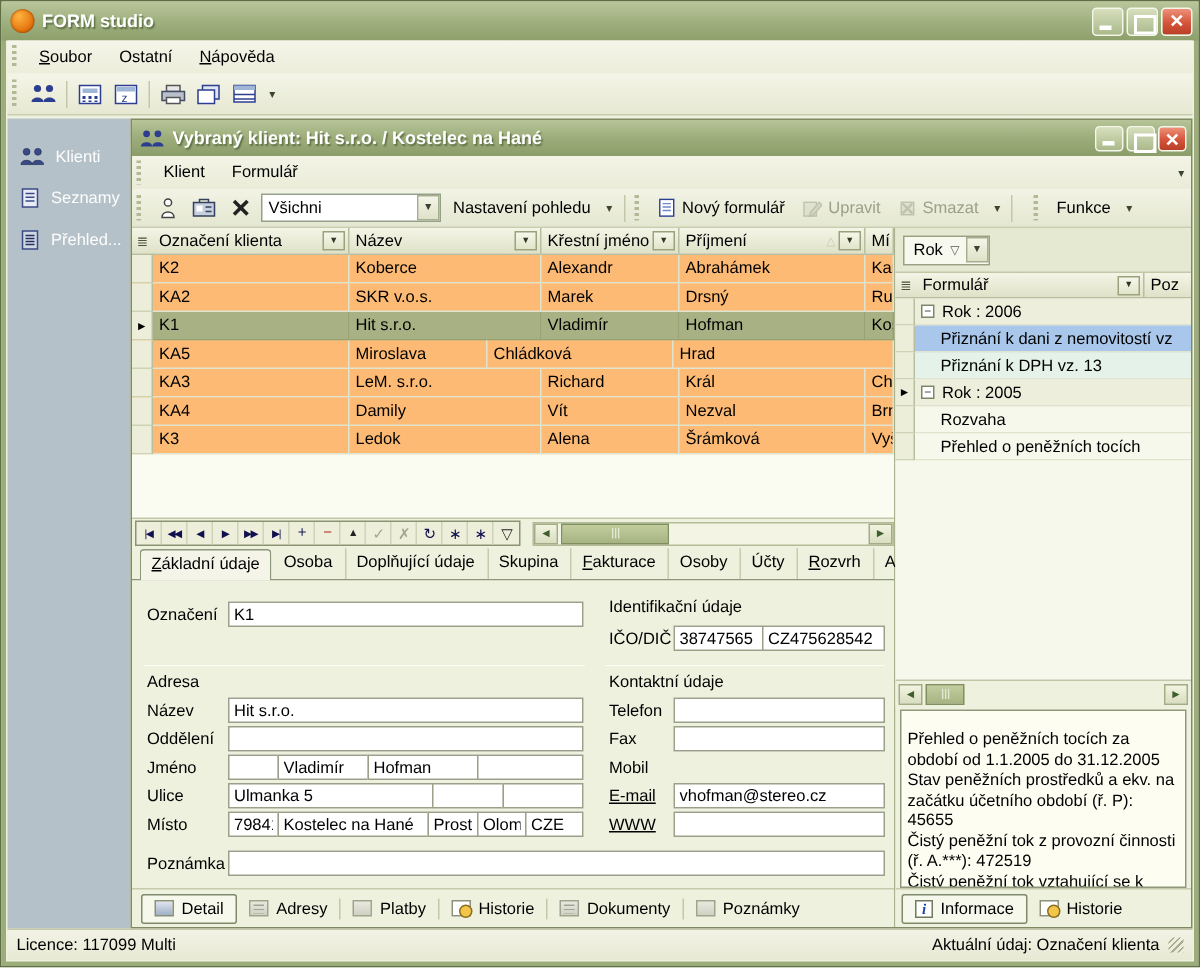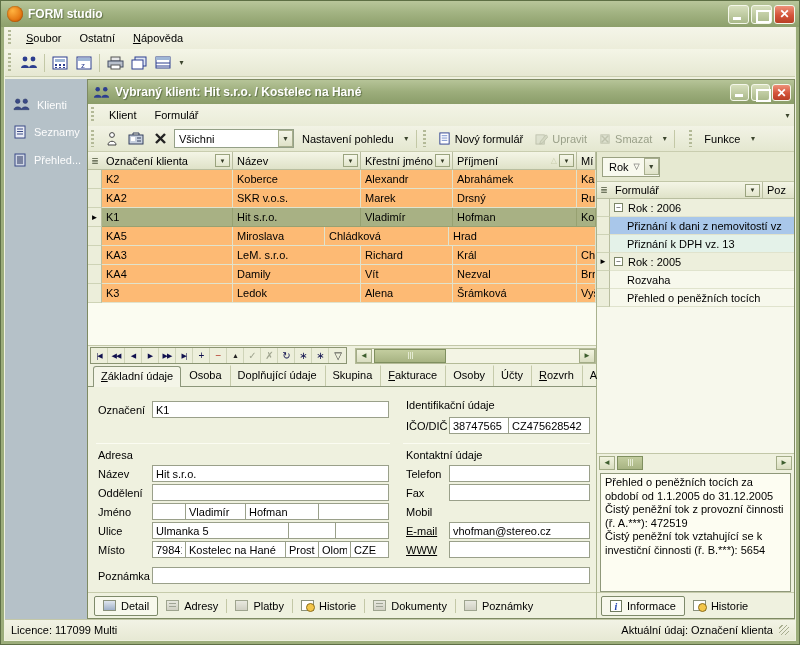--- a/index.html
+++ b/index.html
@@ -144,21 +144,21 @@
   .rcell { flex:1; min-width:0; display:flex; align-items:center; padding-left:4px; border-bottom:1px solid #e0e3cd; overflow:hidden; white-space:nowrap; background:#f7f8ec; }
   .rrow.group .rcell { background:#edefdc; }
   .rrow.sel .rcell { background:#a9c7ea; }
   .rrow.mint .rcell { background:#e4f2e9; }
   .rrow .indent { width:13px; flex:none; }
   .cbox { width:9px; height:9px; flex:none; border:1px solid #7c8568; background:#fff; color:#333;
     font-size:8px; line-height:7px; text-align:center; margin-right:5px; }
   .rlistfill { flex:1; background:#f7f8ec; border-bottom:1px solid #c2c7a8; }
   .rhscroll { height:17px; flex:none; display:flex; align-items:center; background:#eff1df; padding:1px 2px; }
   .rhscroll .sthumb { width:26px; }
-  .infobox { flex:none; height:119px; margin:2px 3px 0 3px; background:#fdfdf2; border:1px solid #8f987a; padding:2px 4px; line-height:13.5px; overflow:hidden; }
+  .infobox { flex:none; height:119px; margin:2px 3px 0 3px; background:#fdfdf2; border:1px solid #8f987a; padding:13px 4px; line-height:13.5px; overflow:hidden; }
   .rtabs { height:26px; flex:none; display:flex; align-items:center; background:#eff1df; border-top:1px solid #c6cbab; padding-left:4px; }
   .iicon { width:12px; height:12px; flex:none; border:1px solid #6f7a5e; background:#fff; color:#1b3fae;
     font-weight:bold; font-style:italic; font-size:10px; line-height:11px; text-align:center; font-family:"Liberation Serif",serif; }
 
   
   .statusbar { position:absolute; left:4px; right:4px; bottom:4px; height:21px;
     background:linear-gradient(180deg,#f2f3e5,#e7e9d4); border-top:1px solid #c3c8a8;
     display:flex; align-items:center; padding:0 6px; }
   .statusbar .sleft { flex:1; }
   .sgrip { width:10px; height:10px; margin-left:6px;
@@ -666,20 +666,21 @@
               <i></i>
               <i></i>
               <i></i>
             </span>
           <span class="strack"></span>
           <span class="sarr">►</span>
         </div>
 
         <div class="infobox">
           <div>Přehled o peněžních tocích za období od 1.1.2005 do 31.12.2005</div>
+          <div>Stav peněžních prostředků a ekv. na začátku účetního období (ř. P): 45655</div>
           <div>Čistý peněžní tok z provozní činnosti (ř. A.***): 472519</div>
           <div>Čistý peněžní tok vztahující se k investiční činnosti (ř. B.***): 5654</div>
         </div>
 
         <div class="rtabs">
           <span class="btab active ul1">
             <span class="iicon">i</span>
             <span>Informace</span>
           </span>
           <span class="btab">

